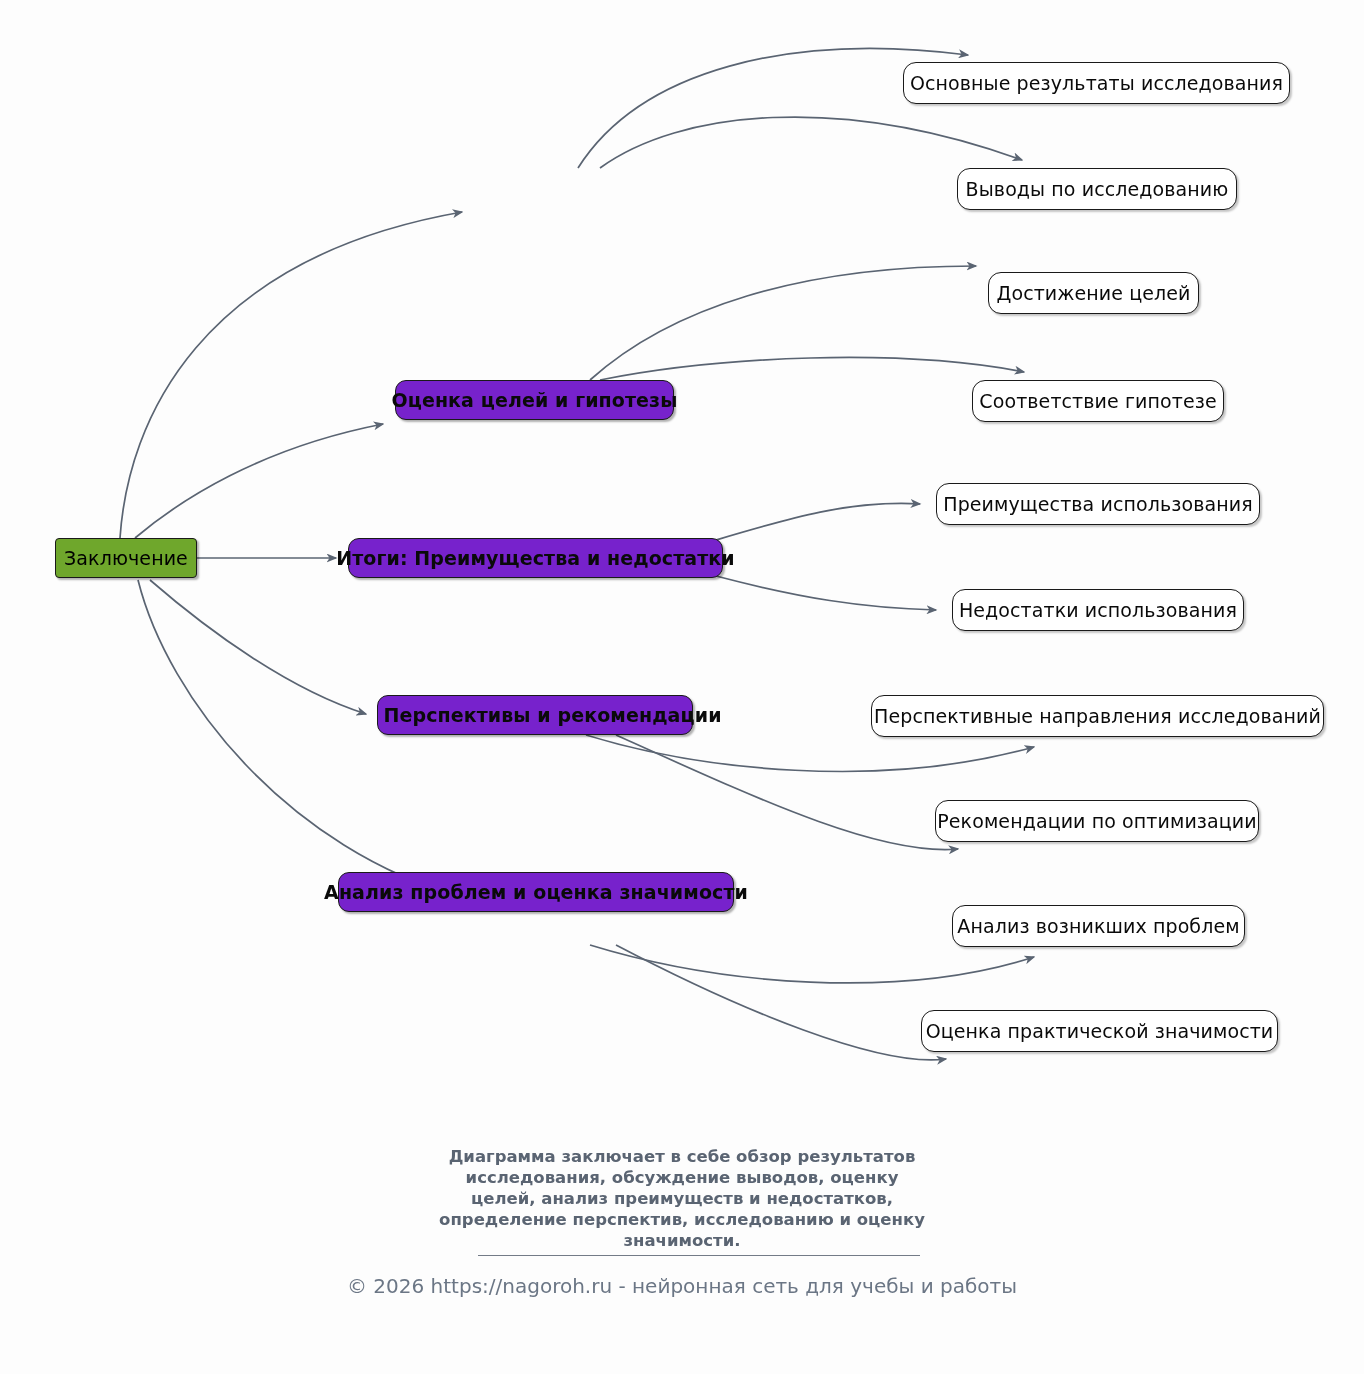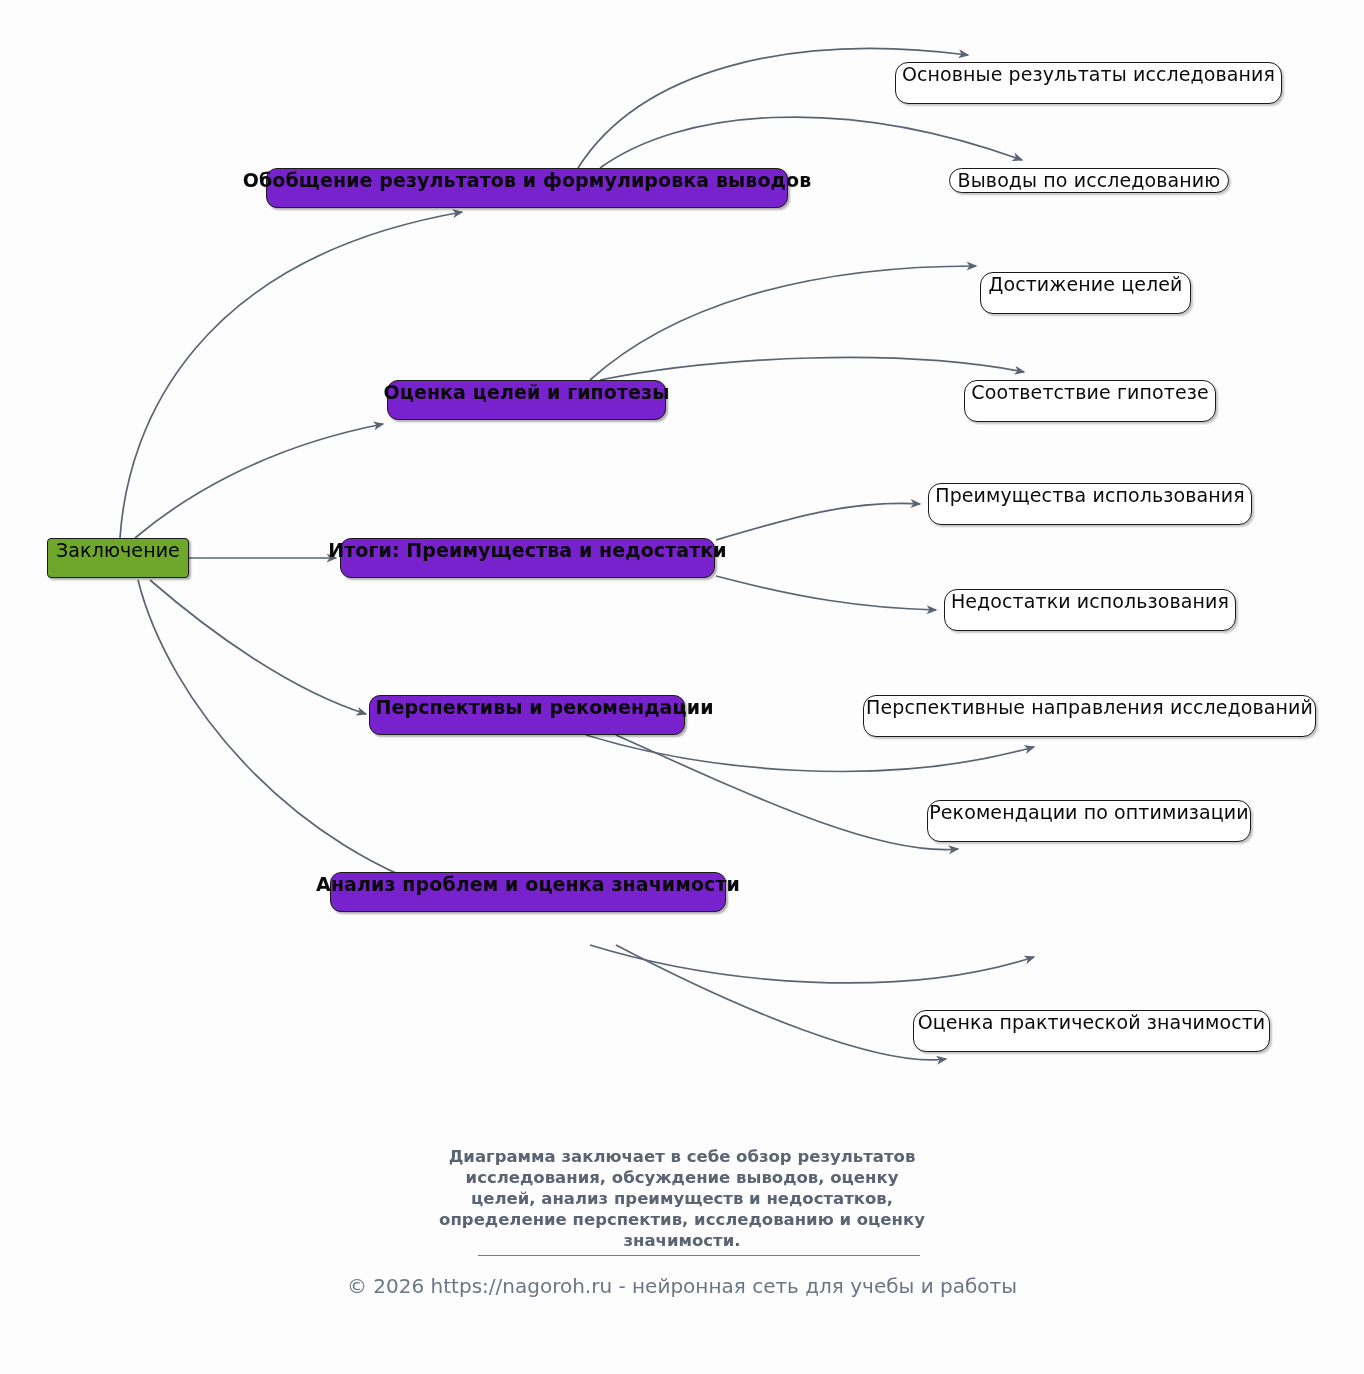--- a/index.html
+++ b/index.html
@@ -20,23 +20,25 @@
     left: 0;
     top: 0;
     width: 1364px;
     height: 1374px;
     pointer-events: none;
   }
   .node {
     position: absolute;
     box-sizing: border-box;
     display: flex;
+    align-items: center;
     justify-content: center;
     white-space: nowrap;
     letter-spacing: 0.1px;
+    margin-left: 8px;
   }
   .node-root {
     background: #6fa72c;
     border: 1.6px solid #1a1a1a;
     border-radius: 4px;
     color: #000000;
     font-size: 19px;
     box-shadow: 2px 2px 2px rgba(0,0,0,0.30);
   }
   .node-branch {
@@ -119,27 +121,24 @@
 
       <path d="M 590 945 C 720 985 900 1000 1034 957"></path>
       <path d="M 616 945 C 740 1010 880 1068 946 1059"></path>
     </g>
   </svg>
 
   <div class="node node-root" style="left:47px; top:538px; width:142px; height:40px;">
     <span>Заключение</span>
   </div>
 
-  <div class="node node-branch" style="left:266px; top:168px; width:522px; height:40px;">
-    <span>Обобщение результатов и формулировка выводов</span>
-  </div>
   <div class="node node-leaf" style="left:895px; top:62px; width:387px; height:42px;">
     <span>Основные результаты исследования</span>
   </div>
-  <div class="node node-leaf" style="left:949px; top:168px; width:280px; height:25px;">
+  <div class="node node-leaf" style="left:949px; top:168px; width:280px; height:42px;">
     <span>Выводы по исследованию</span>
   </div>
 
   <div class="node node-branch" style="left:387px; top:380px; width:279px; height:40px;">
     <span>Оценка целей и гипотезы</span>
   </div>
   <div class="node node-leaf" style="left:980px; top:272px; width:211px; height:42px;">
     <span>Достижение целей</span>
   </div>
   <div class="node node-leaf" style="left:964px; top:380px; width:252px; height:42px;">
@@ -162,20 +161,23 @@
   <div class="node node-leaf" style="left:863px; top:695px; width:453px; height:42px;">
     <span>Перспективные направления исследований</span>
   </div>
   <div class="node node-leaf" style="left:927px; top:800px; width:324px; height:42px;">
     <span>Рекомендации по оптимизации</span>
   </div>
 
   <div class="node node-branch" style="left:330px; top:872px; width:396px; height:40px;">
     <span>Анализ проблем и оценка значимости</span>
   </div>
+  <div class="node node-leaf" style="left:944px; top:905px; width:293px; height:42px;">
+    <span>Анализ возникших проблем</span>
+  </div>
   <div class="node node-leaf" style="left:913px; top:1010px; width:357px; height:42px;">
     <span>Оценка практической значимости</span>
   </div>
 
   <div class="caption">
     <div>Диаграмма заключает в себе обзор результатов</div>
     <div>исследования, обсуждение выводов, оценку</div>
     <div>целей, анализ преимуществ и недостатков,</div>
     <div>определение перспектив, исследованию и оценку</div>
     <div>значимости.</div>

